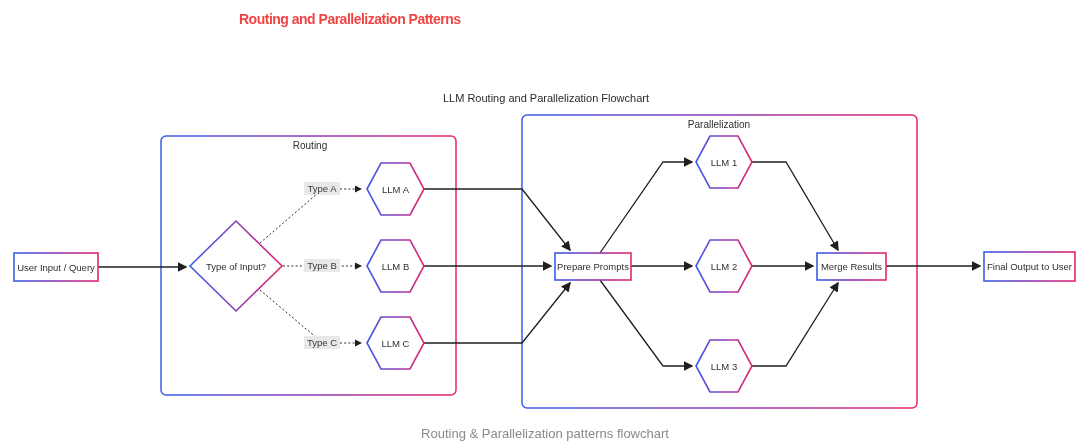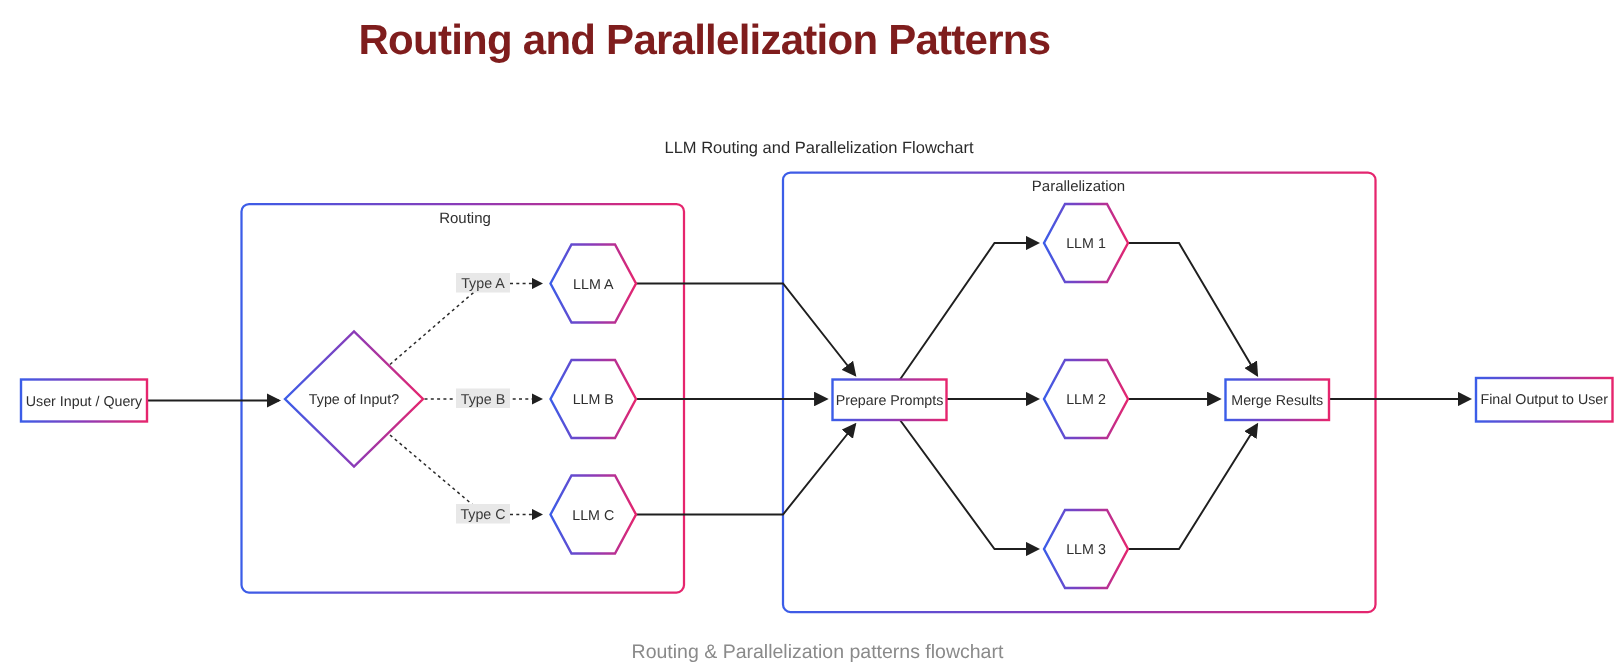--- a/index.html
+++ b/index.html
@@ -15,24 +15,24 @@
     position: relative;
     width: 1080px;
     height: 445px;
     background: #ffffff;
   }
   .page-title {
     position: absolute;
     left: 239px;
     top: 11px;
     font-family: "Liberation Sans", sans-serif;
-    font-size: 28px;
+    font-size: 14px;
     font-weight: 700;
     letter-spacing: -0.5px;
-    color: #7f1d1d;
+    color: #ef4444;
     white-space: nowrap;
   }
   svg { position: absolute; left: 0; top: 0; }
   .subtitle-text { font: 11px "Liberation Sans", sans-serif; fill: #2a2a2a; }
   .caption-text  { font: 13px "Liberation Sans", sans-serif; fill: #8a8a8a; }
   .container-label { font: 10px "Liberation Sans", sans-serif; fill: #2f2f2f; }
   .node-label  { font: 9.5px "Liberation Sans", sans-serif; fill: #2f2f2f; }
   .edge-label  { font: 9.5px "Liberation Sans", sans-serif; fill: #3a3a3a; }
   .mid { text-anchor: middle; dominant-baseline: middle; }
   .node-shape { fill: #ffffff; stroke: url(#grad); stroke-width: 1.6; }

